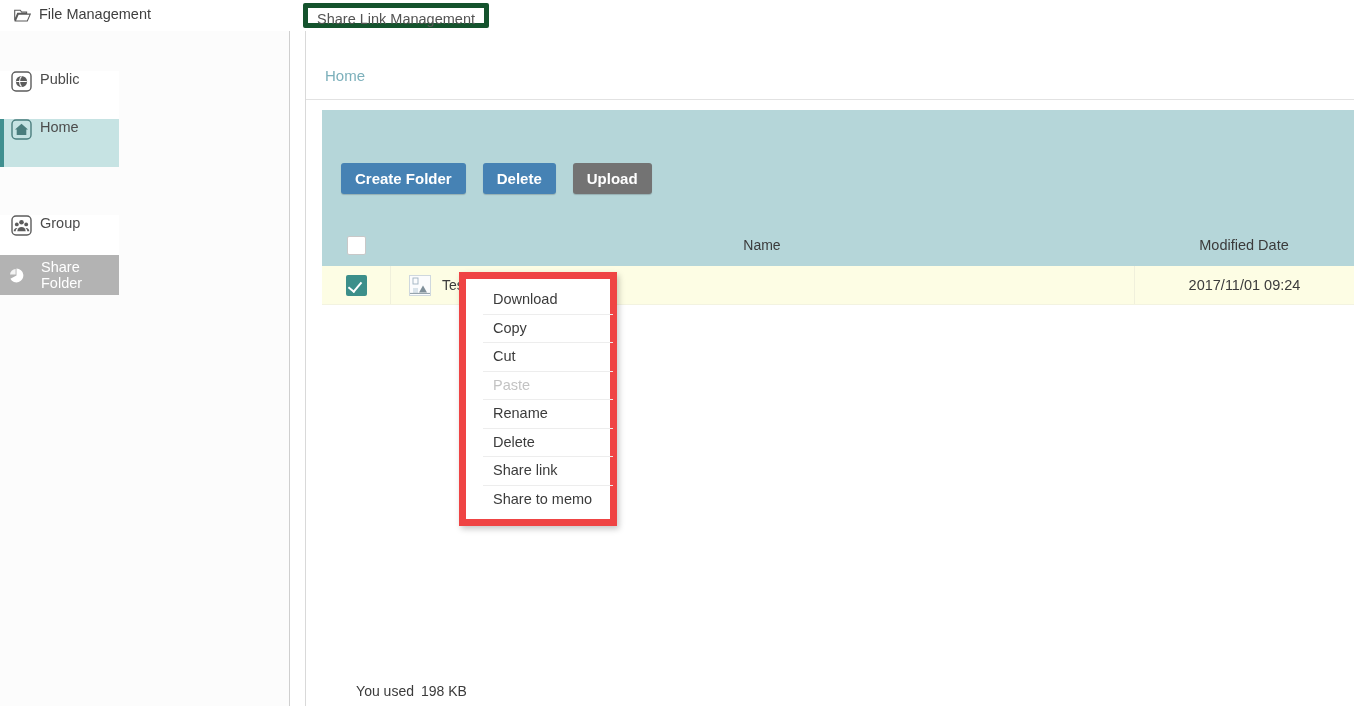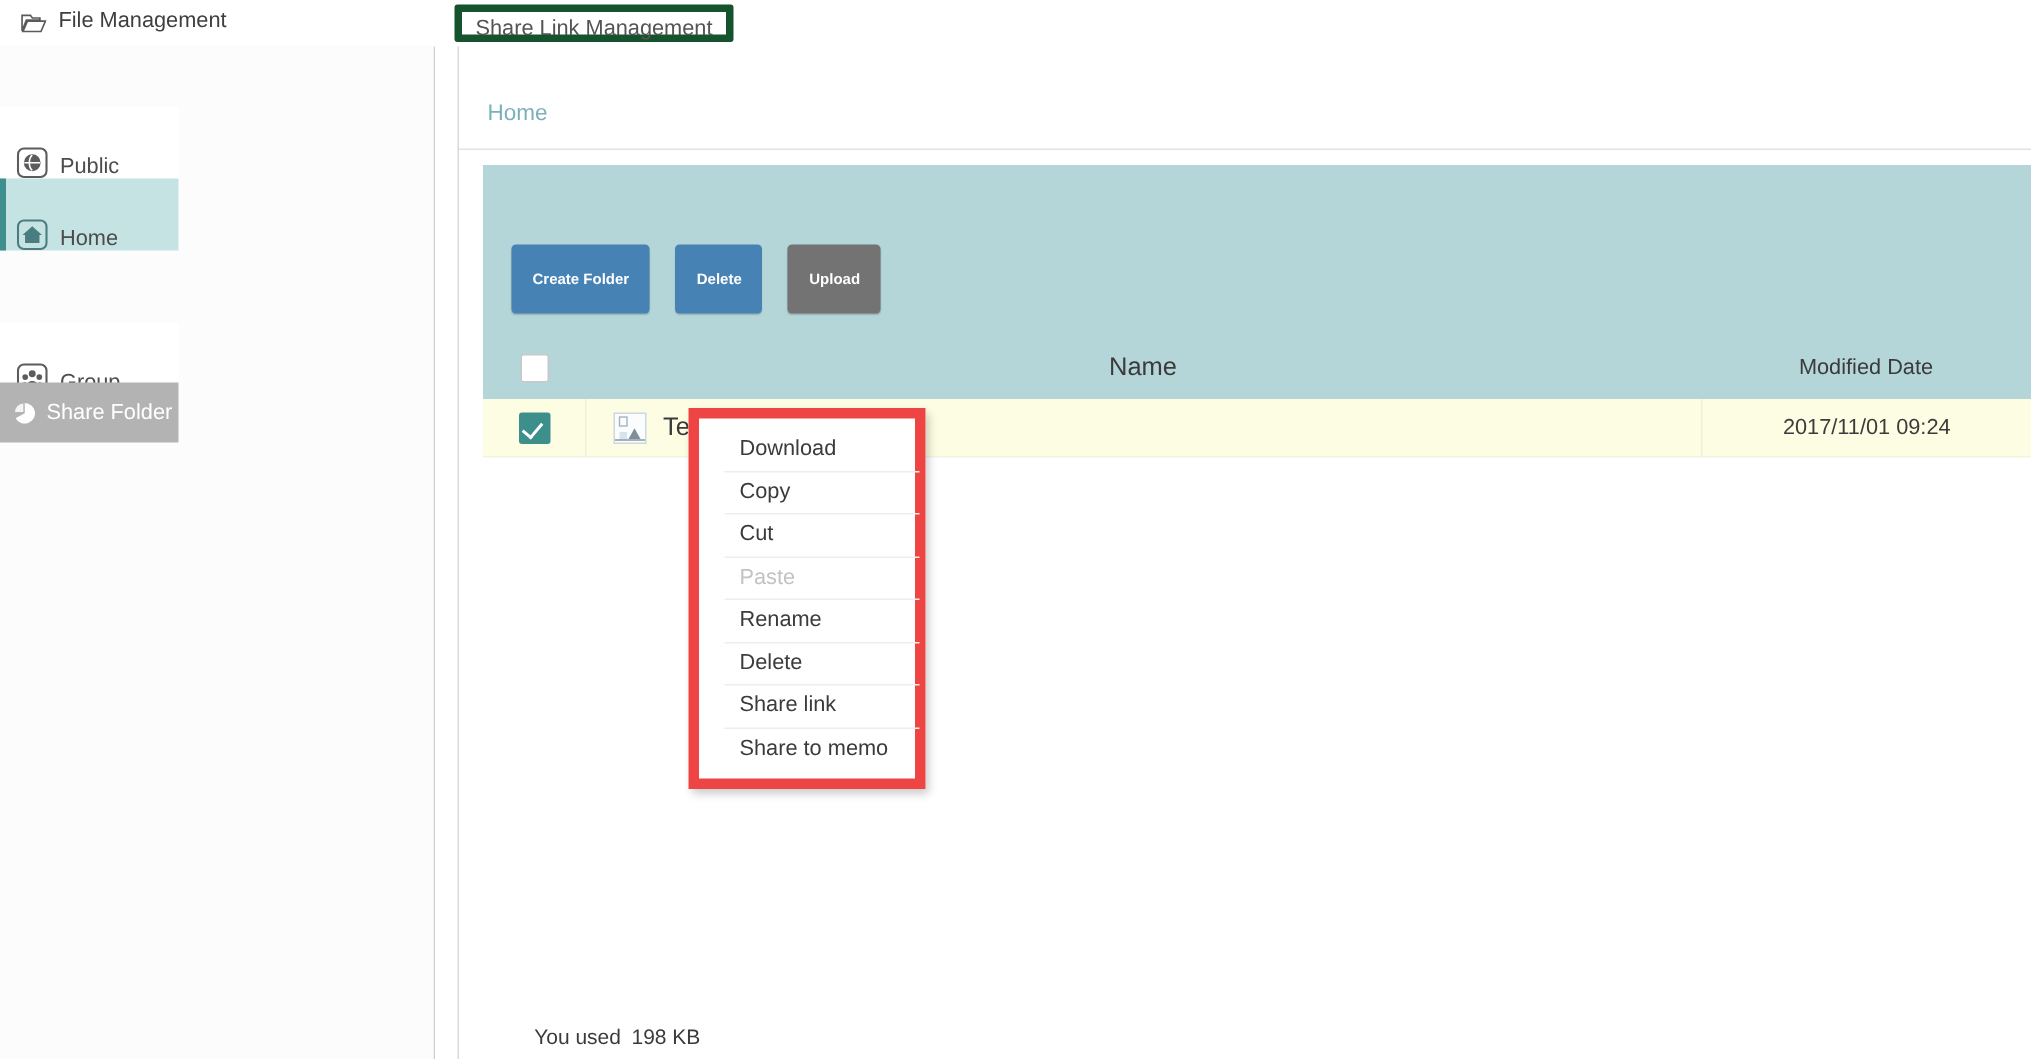--- a/index.html
+++ b/index.html
@@ -75,21 +75,21 @@
   }
   .group-header {
     position: absolute;
     left: 0;
     width: 119px;
     height: 40px;
     background: #4a4a4a;
     color: #ffffff;
     display: flex;
     align-items: center;
-    gap: 7px;
+    gap: 17px;
     padding-left: 9px;
     box-sizing: border-box;
     font-size: 14.5px;
     cursor: pointer;
   }
   .group-header.main { top: 0; }
   .group-header.share {
     top: 224px;
     background: #b3b3b3;
     width: 119px;
@@ -108,21 +108,21 @@
     display: inline-block;
     flex: none;
   }
   .nav-item {
     position: absolute;
     left: 0;
     width: 119px;
     height: 48px;
     box-sizing: border-box;
     display: flex;
-    align-items: flex-end;
+    align-items: flex-start;
     gap: 8px;
     padding-left: 11px;
     font-size: 14.5px;
     color: #4c4c4c;
     background: #ffffff;
     cursor: pointer;
   }
   .nav-item.active {
     background: #c6e3e3;
     border-left: 4px solid #3f8f8f;
@@ -177,26 +177,26 @@
 
   
   .toolbar {
     position: absolute;
     left: 19px; top: 53px;
     display: flex;
     gap: 0;
   }
   .btn {
     font-family: "Liberation Sans", sans-serif;
-    font-size: 10px;
+    font-size: 15px;
     font-weight: bold;
     color: #ffffff;
     border: none;
     border-radius: 3px;
-    height: 46px;
+    height: 31px;
     padding: 0 14px;
     cursor: pointer;
     box-shadow: 0 1px 1px rgba(0,0,0,0.18);
   }
   .btn-primary { background: #4682b4; }
   .btn-green   { background: #737373; }
   .btn-gap     { width: 17px; flex: none; }
 
   
   .table {
@@ -228,21 +228,21 @@
     justify-content: center;
     box-sizing: border-box;
   }
   .cell-name {
     position: absolute;
     left: 68px; top: 0;
     width: 744px; height: 100%;
     box-sizing: border-box;
     display: flex;
     align-items: center;
-    font-size: 17px;
+    font-size: 14px;
     color: #3b3b3b;
   }
   .cell-name.head {
     justify-content: center;
   }
   .cell-date {
     position: absolute;
     left: 812px; top: 0;
     width: 220px; height: 100%;
     box-sizing: border-box;

